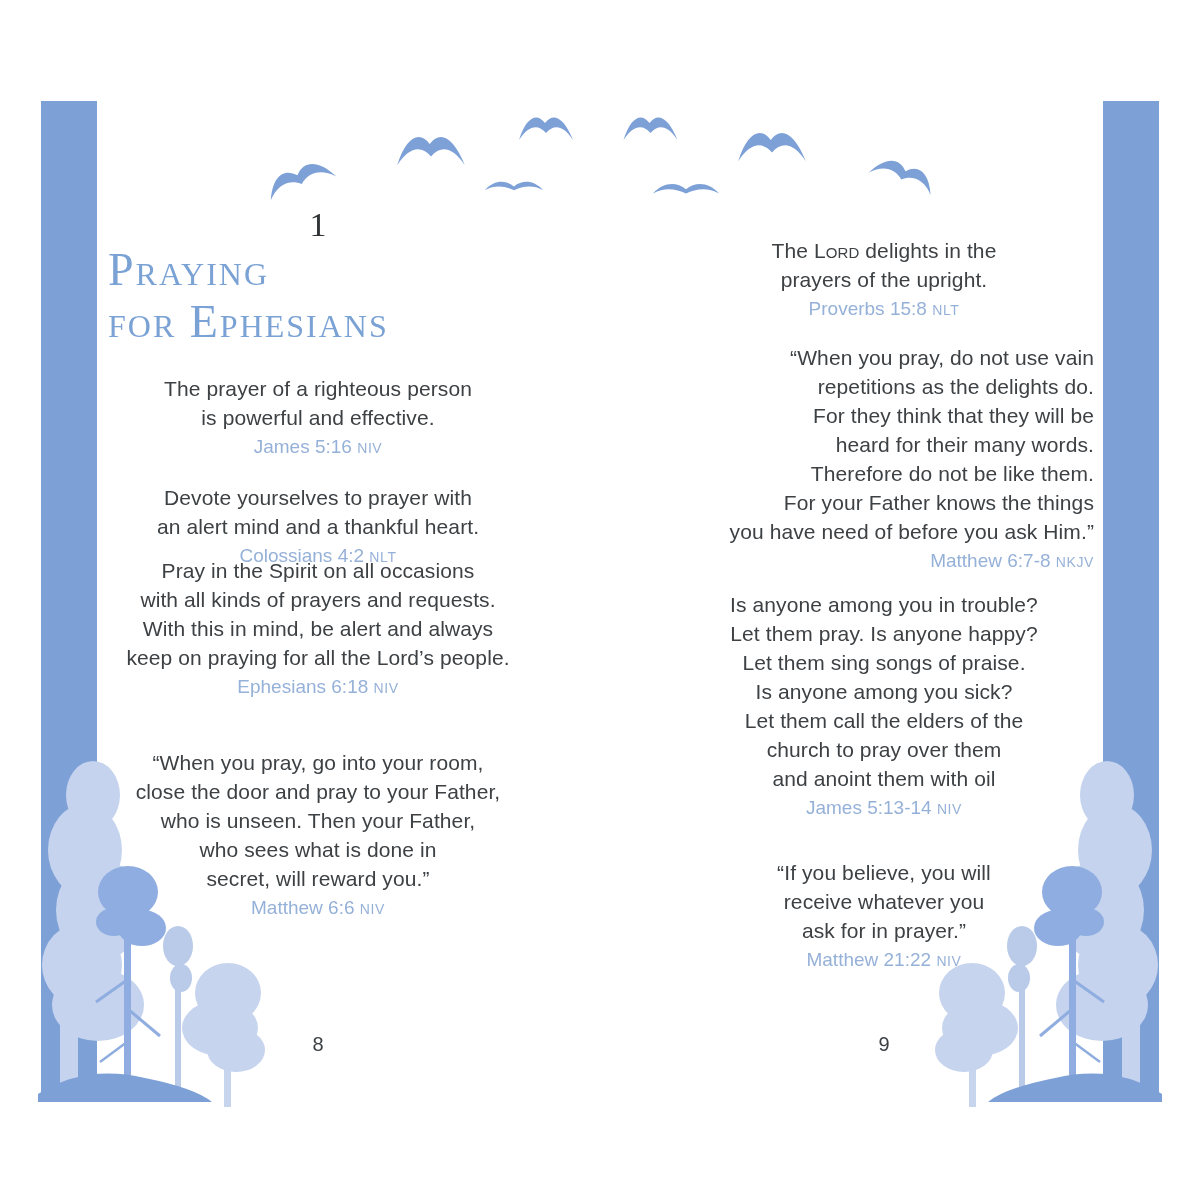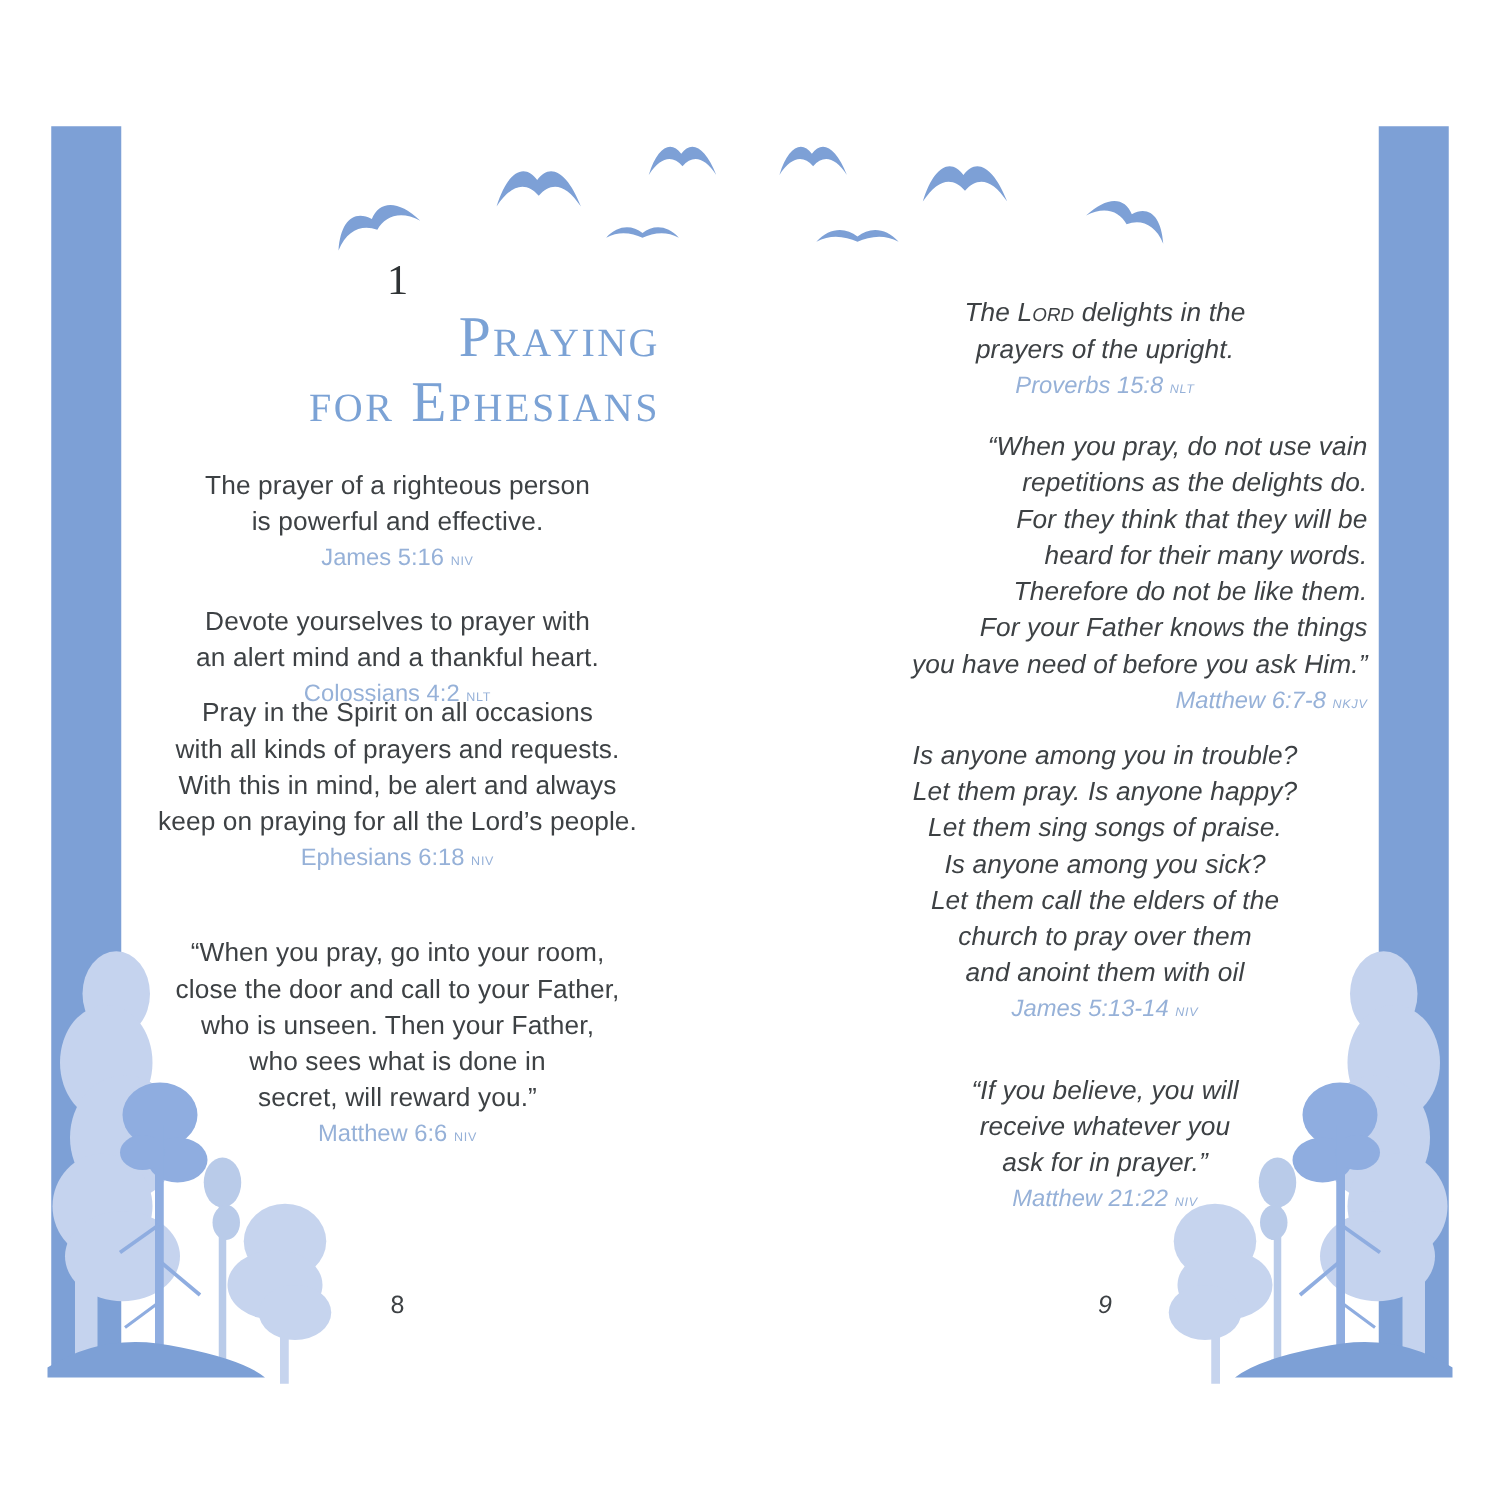--- a/index.html
+++ b/index.html
@@ -15,39 +15,39 @@
   .bird{position:absolute;}
   .bird svg{display:block;width:100%;height:100%;}
   .bird path{fill:#7da0d6;}
   
   .forest{position:absolute;top:750px;width:260px;height:360px;}
   #forest-left{left:30px;}
   #forest-right{left:910px;transform:scaleX(-1);}
   
   .column{position:absolute;top:0;height:1200px;}
   #left-column{left:108px;width:420px;}
-  #right-column{left:674px;width:420px;font-style:italic;}
+  #right-column{left:674px;width:420px;}
   #chapter-number{
     position:absolute;top:206px;left:0;right:0;text-align:center;
     font-family:"Liberation Serif",serif;font-size:34px;color:#2f3335;
   }
   #chapter-title{
-    position:absolute;top:244px;left:0;right:0;text-align:right;
+    position:absolute;top:244px;left:0;right:0;text-align:left;
     font-family:"Liberation Serif",serif;font-variant:small-caps;
     font-size:46px;line-height:52px;color:#7ba2d5;font-weight:500;letter-spacing:2px;
   }
   .verse{position:absolute;left:0;right:0;text-align:center;}
   .vline{
     font-size:21px;line-height:29px;color:#3d4144;letter-spacing:0.1px;
   }
   .vline .sc{font-variant:small-caps;}
   .vref{
     font-size:19px;line-height:29px;color:#96b1d8;
   }
-  .vref .ref-ver{font-size:10px;letter-spacing:0.6px;}
+  .vref .ref-ver{font-size:14px;letter-spacing:0.6px;}
   .page-number{
     position:absolute;top:1033px;left:0;right:0;text-align:center;
     font-size:20px;color:#3d4144;
   }
 </style>
 </head>
 <body>
 
 <div id="spread">
 
@@ -178,21 +178,21 @@
         </div>
         <div class="verse" style="top: 556px;">
           <div class="vline">Pray in the Spirit on all occasions</div>
           <div class="vline">with all kinds of prayers and requests.</div>
           <div class="vline">With this in mind, be alert and always</div>
           <div class="vline">keep on praying for all the Lord’s people.</div>
           <div class="vref"><span class="ref-book">Ephesians 6:18 </span><span class="ref-ver">NIV</span></div>
         </div>
         <div class="verse" style="top: 748px;">
           <div class="vline">“When you pray, go into your room,</div>
-          <div class="vline">close the door and call to your Father,</div>
+          <div class="vline">close the door and pray to your Father,</div>
           <div class="vline">who is unseen. Then your Father,</div>
           <div class="vline">who sees what is done in</div>
           <div class="vline">secret, will reward you.”</div>
           <div class="vref"><span class="ref-book">Matthew 6:6 </span><span class="ref-ver">NIV</span></div>
         </div>
       </div>
     <div class="page-number">8</div>
   </div>
 
   <div id="right-column" class="column">

